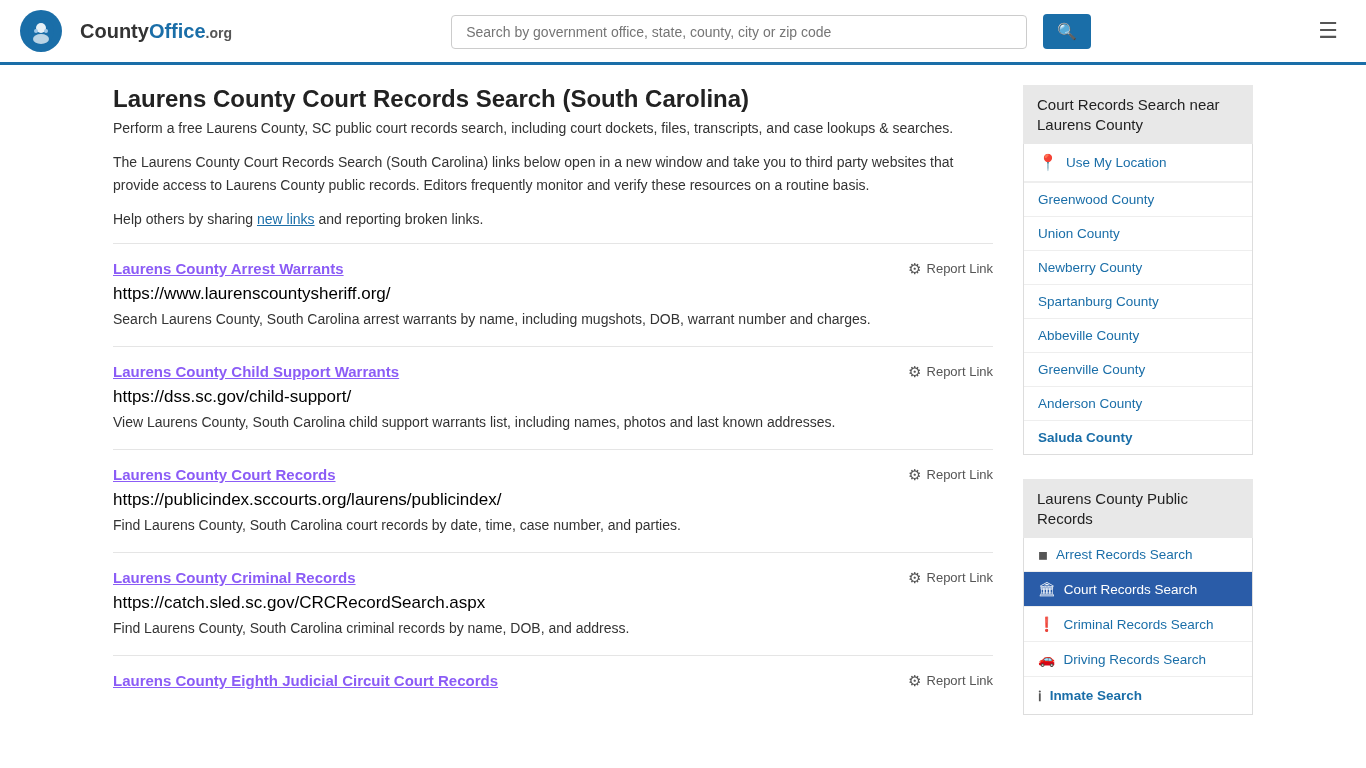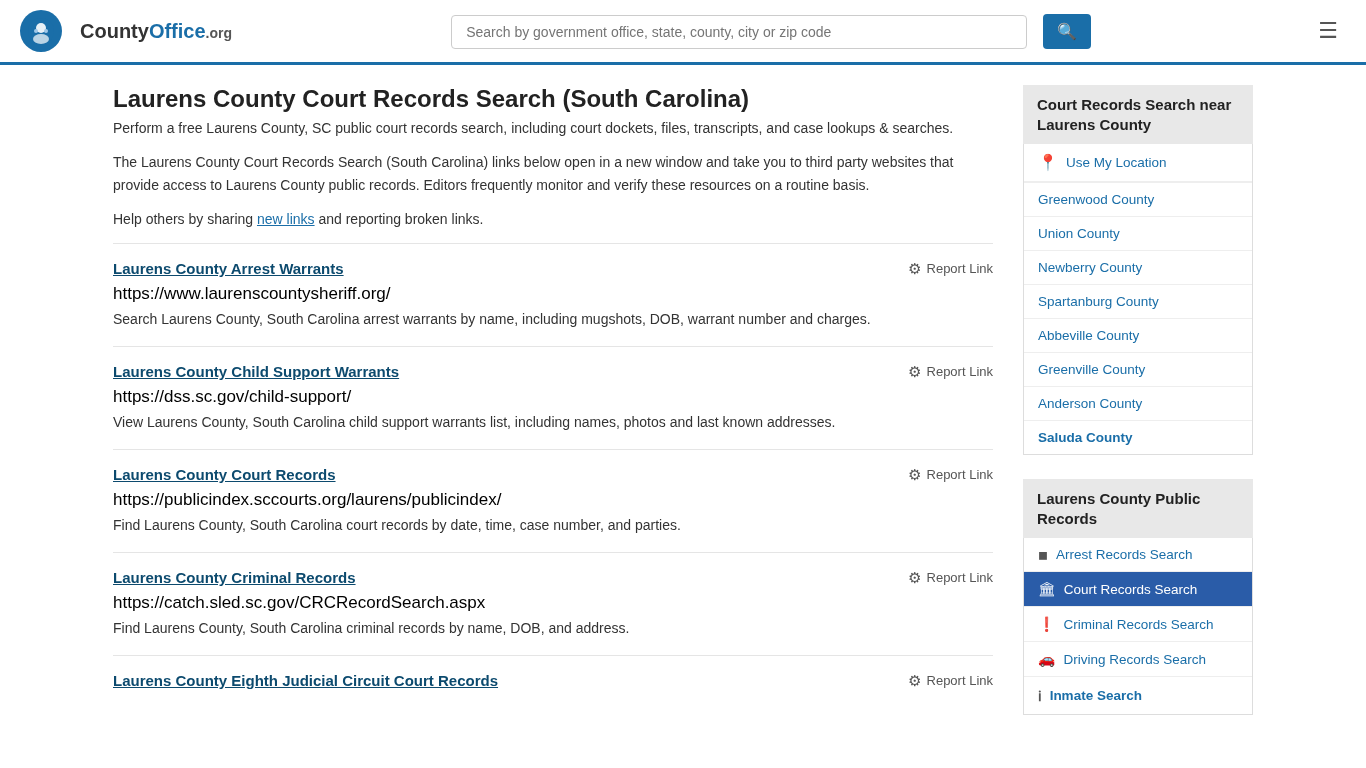--- a/index.html
+++ b/index.html
@@ -131,21 +131,21 @@
     }
     .link-entry-header {
       display: flex;
       align-items: center;
       justify-content: space-between;
       margin-bottom: 6px;
     }
     .link-entry-title {
       font-size: 15px;
       font-weight: bold;
-      color: #0c4a6e;
+      color: #8b5cf6;
       text-decoration: underline;
       cursor: pointer;
     }
     .report-link {
       display: flex;
       align-items: center;
       gap: 5px;
       color: #555;
       font-size: 13px;
       cursor: pointer;
@@ -163,21 +163,21 @@
     }
 
     
     .sidebar-section {
       margin-bottom: 24px;
     }
     .sidebar-section-title {
       background: #e8e8e8;
       padding: 10px 14px;
       font-size: 15px;
-      font-weight: bold;
+      font-weight: normal;
       color: #222;
       margin-bottom: 0;
       line-height: 1.3;
     }
     .sidebar-list {
       list-style: none;
       border: 1px solid #ddd;
       border-top: none;
     }
     .sidebar-list li {

